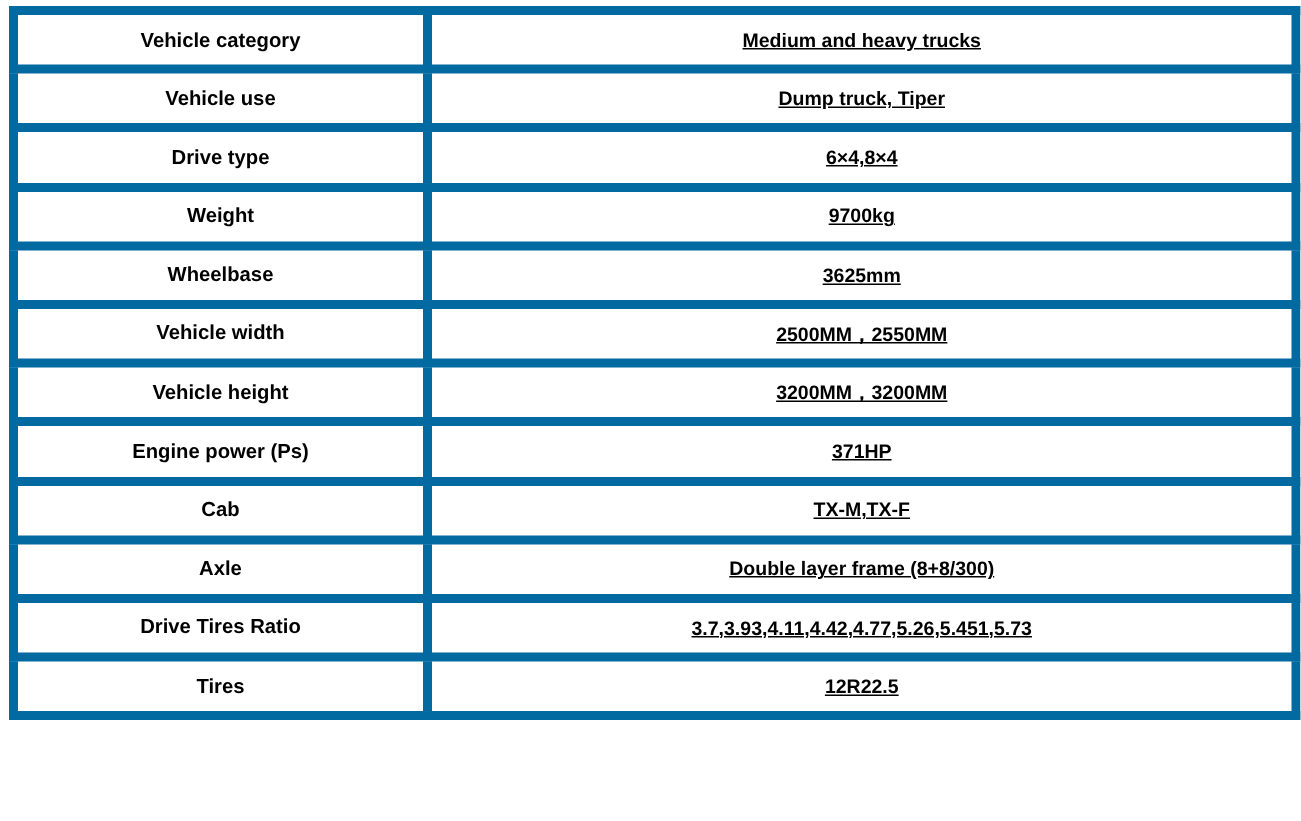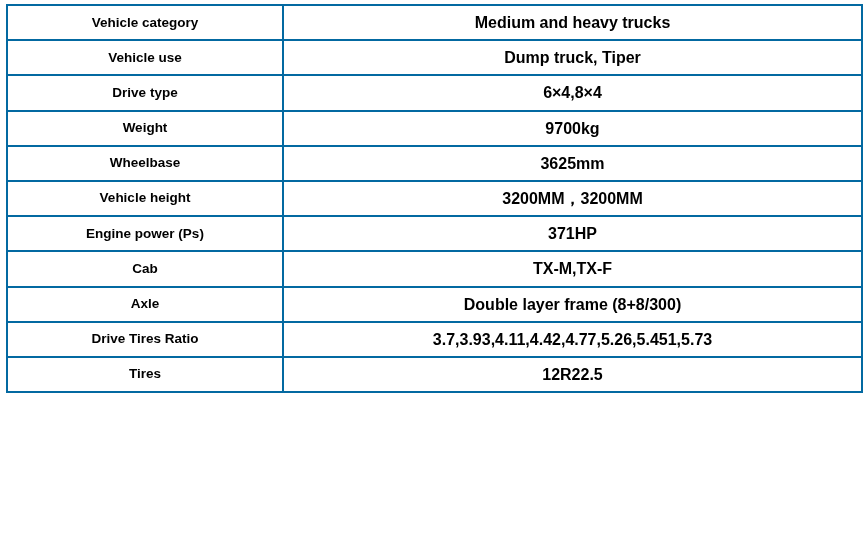--- a/index.html
+++ b/index.html
@@ -22,36 +22,37 @@
   }
   table.spec-table {
     border-collapse: collapse;
     table-layout: fixed;
     width: 855px;
     margin: 4px 0 0 6px;
   }
   table.spec-table col.col-label { width: 276px; }
   table.spec-table col.col-value { width: 579px; }
   table.spec-table td {
-    border: 2px solid #0369a1;
+    border: 6px solid #0369a1;
     height: 33.2px;
     padding: 0 16px;
     text-align: center;
     vertical-align: middle;
     font-size: 13.5px;
     font-weight: bold;
     line-height: 1.2;
     white-space: nowrap;
     overflow: hidden;
   }
   table.spec-table td.label-cell {
     font-size: 13.5px;
   }
   table.spec-table td.value-cell {
-    font-size: 16px;
+    font-size: 13px;
+    text-decoration: underline;
   }
 </style>
 </head>
 <body>
 
 <div class="page">
   <table class="spec-table">
     <colgroup>
       <col class="col-label">
       <col class="col-value">
@@ -71,20 +72,24 @@
       </tr>
       <tr>
         <td class="label-cell">Weight</td>
         <td class="value-cell">9700kg</td>
       </tr>
       <tr>
         <td class="label-cell">Wheelbase</td>
         <td class="value-cell">3625mm</td>
       </tr>
       <tr>
+        <td class="label-cell">Vehicle width</td>
+        <td class="value-cell">2500MM，2550MM</td>
+      </tr>
+      <tr>
         <td class="label-cell">Vehicle height</td>
         <td class="value-cell">3200MM，3200MM</td>
       </tr>
       <tr>
         <td class="label-cell">Engine power (Ps)</td>
         <td class="value-cell">371HP</td>
       </tr>
       <tr>
         <td class="label-cell">Cab</td>
         <td class="value-cell">TX-M,TX-F</td>

